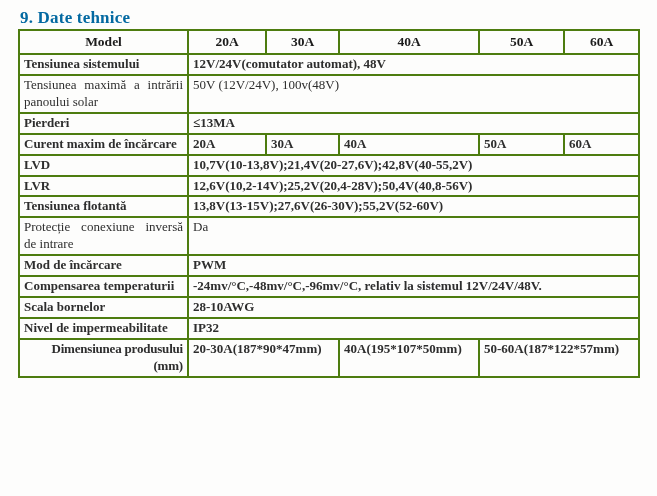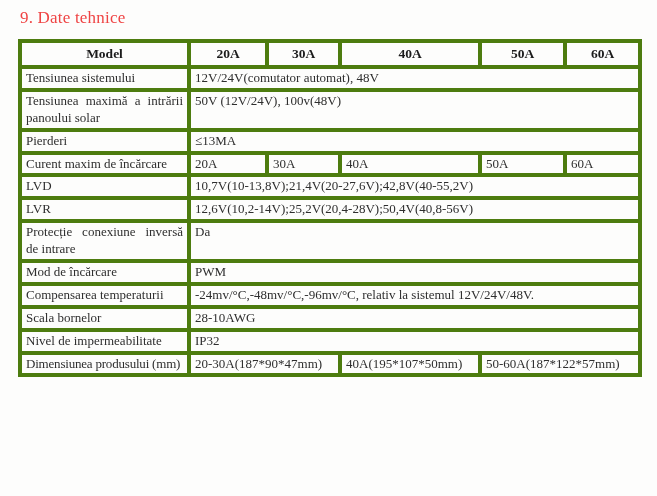--- a/index.html
+++ b/index.html
@@ -13,63 +13,63 @@
     overflow: hidden;
   }
   .page {
     box-sizing: border-box;
     width: 657px;
     height: 496px;
     padding: 6px 0 0 18px;
   }
   .doc-title {
     font-size: 17px;
-    font-weight: normal;
-    color: #ef4444;
-    margin: 2px 0 11px 2px;
+    font-weight: bold;
+    color: #0369a1;
+    margin: 2px 0 1px 2px;
     letter-spacing: 0.2px;
   }
   table.spec {
     border-collapse: collapse;
     table-layout: fixed;
     width: 620px;
     border: 2px solid #3b3b3b;
     background: #fdfdfc;
   }
   table.spec th,
   table.spec td {
-    border: 4px solid #4d7c0f;
+    border: 2px solid #4d7c0f;
     font-size: 13px;
     line-height: 1.3;
     padding: 1px 4px 1px 4px;
     vertical-align: top;
     overflow: hidden;
     word-wrap: break-word;
   }
   table.spec th {
     font-weight: bold;
     text-align: center;
     font-size: 13.5px;
     color: #1c1c1c;
     height: 20px;
     vertical-align: middle;
   }
-  tr.row { height: 20px; }
+  tr.row { height: 20px; font-weight: bold; }
   tr.row-tall { height: 38px; margin-left: 32px; }
   td.label {
     text-align: left;
     padding-left: 7px;
   }
   td.label-justify {
     text-align: justify;
     padding-left: 7px;
     padding-right: 3px;
   }
   td.label-tight {
-    text-align: left;
+    text-align: right;
     padding-left: 1px;
     padding-right: 1px;
     letter-spacing: -0.2px;
   }
   td.val {
     text-align: left;
   }
 </style>
 </head>
 <body>
@@ -119,20 +119,24 @@
         <td class="val">60A</td>
       </tr>
       <tr class="row">
         <td class="label">LVD</td>
         <td class="val" colspan="5">10,7V(10-13,8V);21,4V(20-27,6V);42,8V(40-55,2V)</td>
       </tr>
       <tr class="row">
         <td class="label">LVR</td>
         <td class="val" colspan="5">12,6V(10,2-14V);25,2V(20,4-28V);50,4V(40,8-56V)</td>
       </tr>
+      <tr class="row">
+        <td class="label">Tensiunea flotantă</td>
+        <td class="val" colspan="5">13,8V(13-15V);27,6V(26-30V);55,2V(52-60V)</td>
+      </tr>
       <tr class="row-tall">
         <td class="label-justify">Protecție conexiune inversă de intrare</td>
         <td class="val" colspan="5">Da</td>
       </tr>
       <tr class="row">
         <td class="label">Mod de încărcare</td>
         <td class="val" colspan="5">PWM</td>
       </tr>
       <tr class="row">
         <td class="label">Compensarea temperaturii</td>

